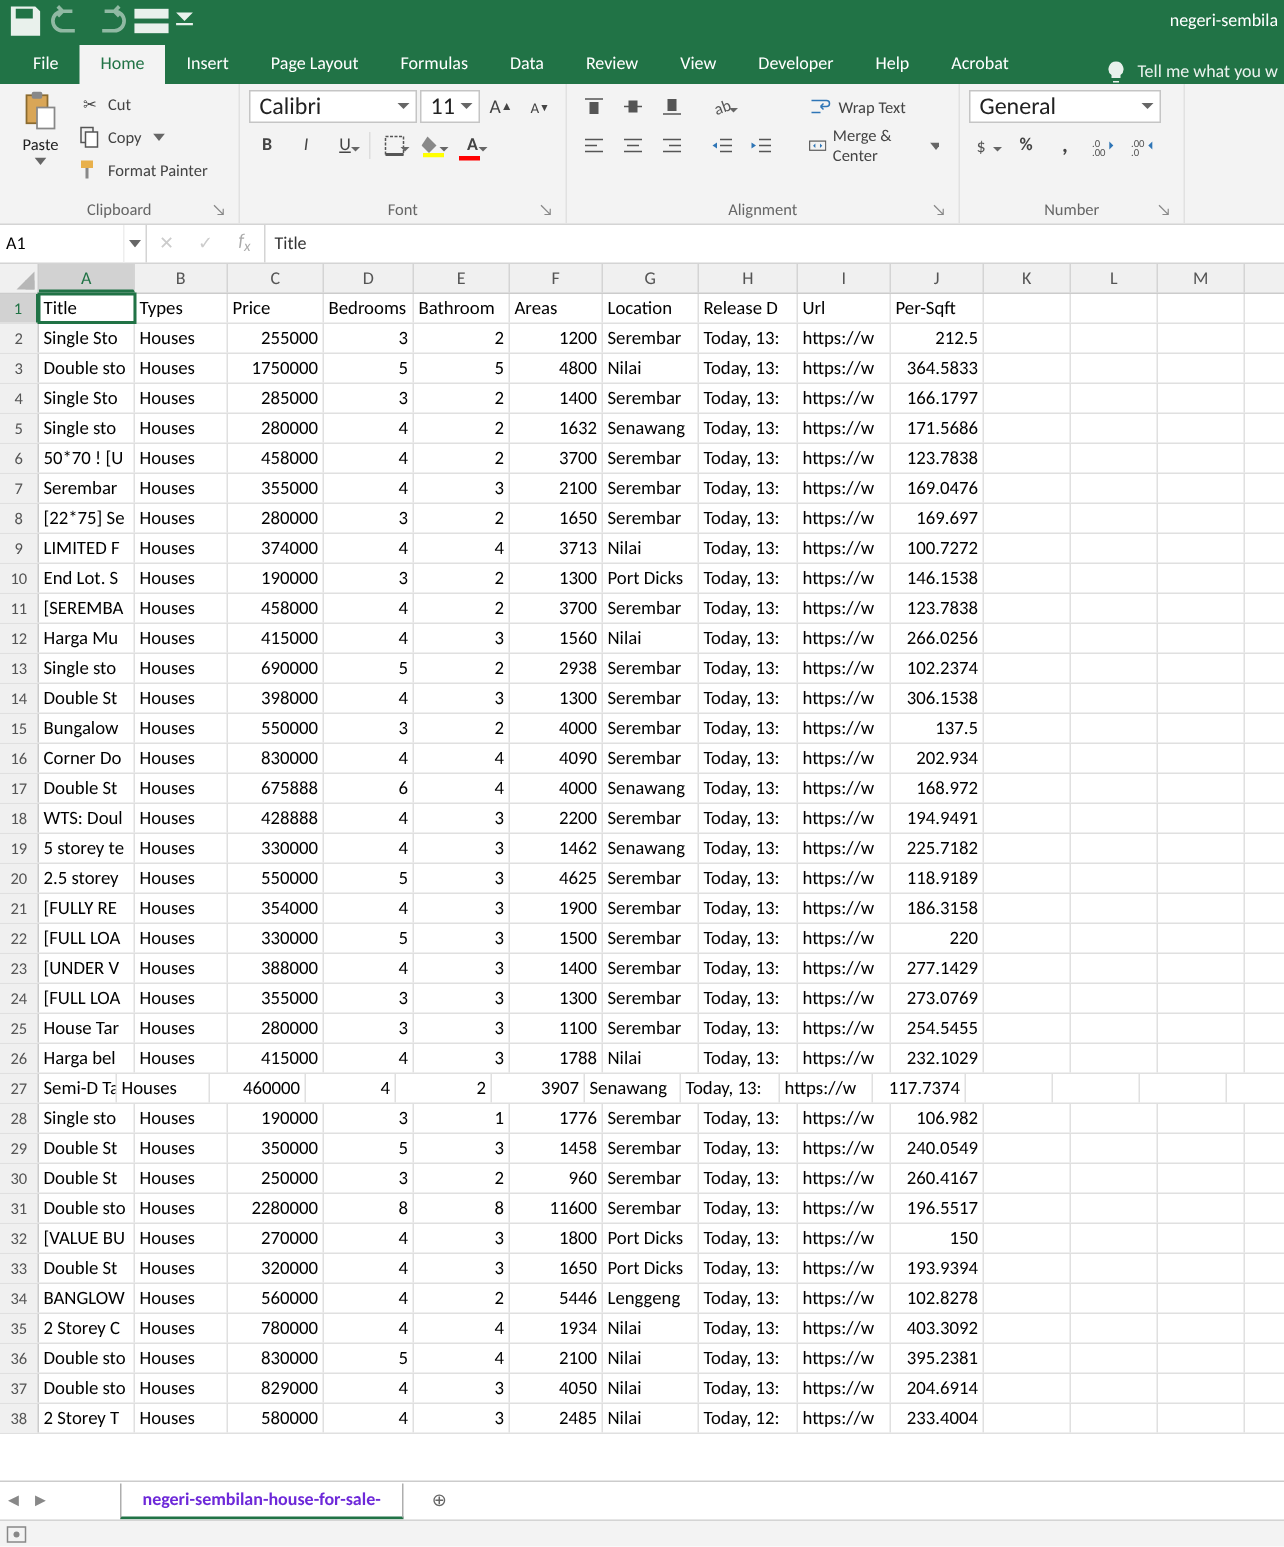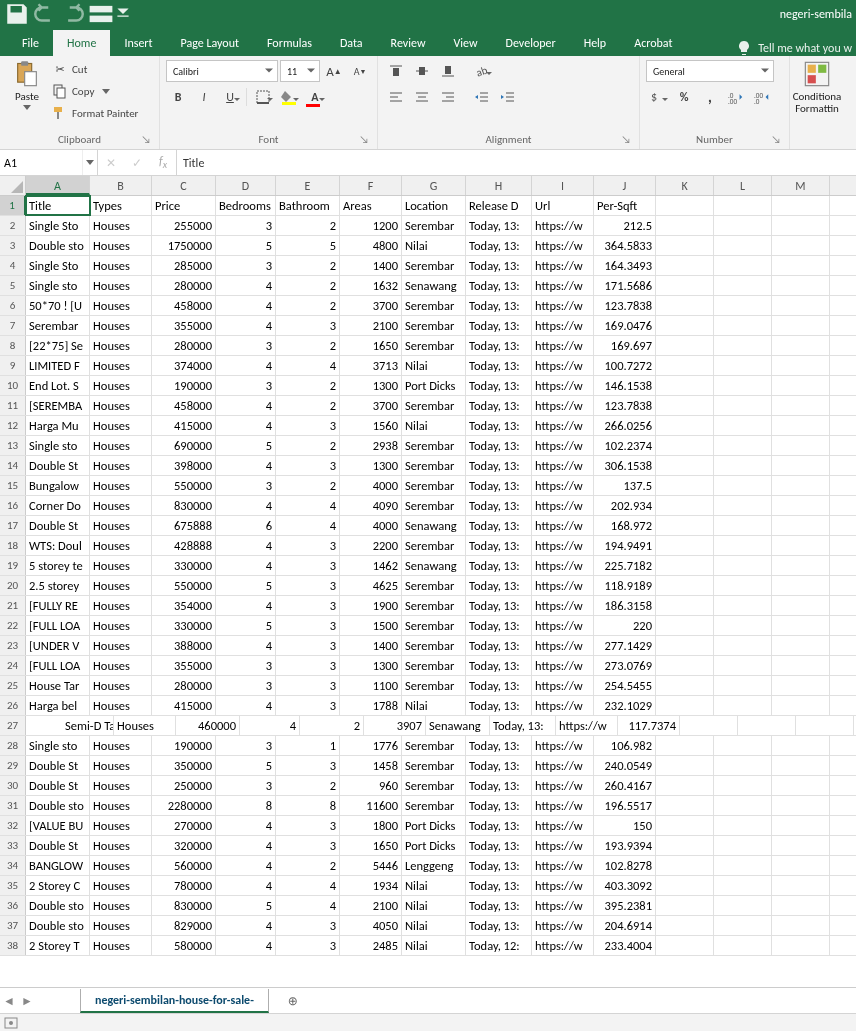--- a/index.html
+++ b/index.html
@@ -25,21 +25,21 @@
 .rgroup { border-right: 1px solid #e1e1e1; display: flex; flex-direction: column; justify-content: space-between; padding: 2px 6px 0 6px; }
 .rgroup .body { display: flex; align-items: flex-start; gap: 4px; flex: 1; }
 .rgroup .label { text-align: center; font-size: 11px; color: #666; padding: 2px 0 3px; position: relative;}
 .rgroup .label .launcher { position: absolute; right: 0; bottom: 2px; width: 14px; height: 14px; color: #888;}
 .bigbtn { display: flex; flex-direction: column; align-items: center; justify-content: flex-start; width: 42px; padding-top: 2px; font-size: 11px; gap: 2px; }
 .bigbtn .icon { width: 28px; height: 28px; display: flex; align-items: center; justify-content: center; }
 .smallrow { display: flex; align-items: center; gap: 4px; font-size: 11px; color: #444; height: 22px; }
 .smallrow .icon { width: 16px; height: 16px; display: flex; align-items: center; justify-content: center; }
 .vstack { display: flex; flex-direction: column; gap: 0; }
 .hstack { display: flex; align-items: center; gap: 2px; }
-.ddl { height: 22px; border: 1px solid #c5c5c5; background: #fff; font-size: 10px; padding: 0 16px 0 6px; display: inline-flex; align-items: center; position: relative; }
+.ddl { height: 22px; border: 1px solid #c5c5c5; background: #fff; font-size: 16px; padding: 0 16px 0 6px; display: inline-flex; align-items: center; position: relative; }
 .ddl::after { content: ""; position: absolute; right: 4px; top: 50%; transform: translateY(-30%); border: 4px solid transparent; border-top-color: #666; }
 .iconbtn { width: 24px; height: 22px; display: flex; align-items: center; justify-content: center; color: #444; position: relative; }
 .iconbtn.dd::after { content: ""; position: absolute; right: 2px; bottom: 4px; border: 3px solid transparent; border-top-color: #666; }
 .iconbtn svg { width: 16px; height: 16px; }
 
 
 .formula-bar { height: 26px; border-bottom: 1px solid #d4d4d4; display: flex; align-items: stretch; background: #fff; }
 .namebox { width: 98px; border-right: 1px solid #d4d4d4; display: flex; align-items: center; }
 .namebox input { width: 100%; border: none; outline: none; font-size: 12px; padding: 0 4px; }
 .namebox .dd { width: 18px; height: 100%; display: flex; align-items: center; justify-content: center; border-left: 1px solid #eee;}
@@ -58,21 +58,21 @@
 .row { display: flex; height: 20px; border-bottom: 1px solid #e0e0e0; }
 .rowhdr { width: 26px; background: #f0f0f0; border-right: 1px solid #ccc; text-align: center; font-size: 11px; color: #555; line-height: 20px; }
 .rowhdr.sel { background: #d2d2d2; color: #217346; border-right: 2px solid #217346;}
 .cell { border-right: 1px solid #e0e0e0; padding: 0 3px; font-size: 12.5px; line-height: 20px; white-space: nowrap; overflow: hidden; font-family: Calibri, Arial, sans-serif; color: #000;}
 .cell.num { text-align: right; }
 .cell.active { outline: 2px solid #217346; outline-offset: -1px; background: #fff; z-index: 2; position: relative;}
 
 
 .sheetbar { position: absolute; bottom: 18px; left: 0; right: 0; height: 26px; background: #fff; border-top: 1px solid #ccc; display: flex; align-items: center; }
 .sheetbar .navbtn { width: 18px; height: 100%; display:flex;align-items:center;justify-content:center;color:#888; }
-.sheetbar .tab { border: 1px solid #aeaeae; border-top: none; background: #fff; padding: 4px 14px; font-size: 12px; color: #0c4a6e; border-bottom: 2px solid #217346; margin-left: 4px; font-weight: bold;}
+.sheetbar .tab { border: 1px solid #aeaeae; border-top: none; background: #fff; padding: 4px 14px; font-size: 12px; color: #6d28d9; border-bottom: 2px solid #217346; margin-left: 4px; font-weight: bold;}
 .sheetbar .addsheet { width: 24px; height: 24px; margin-left: 12px; border: 1px solid transparent; display:flex;align-items:center;justify-content:center;color:#666;}
 
 
 .statusbar { position: absolute; bottom: 0; left: 0; right: 0; height: 18px; background: #f3f3f3; border-top: 1px solid #d4d4d4; display: flex; align-items: center; padding: 0 4px; font-size: 11px; color: #555; }
 </style>
 </head>
 <body>
 
 <div class="titlebar">
   <div class="qat">
@@ -273,20 +273,42 @@
               </svg>
             </div>
           <div class="iconbtn">
               <svg viewBox="0 0 16 16">
                 <path stroke="#555" d="M6 4h8M6 8h8M6 12h8"></path>
                 <path fill="#2e75b6" d="M1 6l3 2-3 2z"></path>
               </svg>
             </div>
         </div>
       </div>
+      <div class="vstack" style="gap:4px;padding-top:2px;margin-left:8px">
+        <div class="smallrow" style="border:1px solid transparent;padding:0 6px">
+            <span class="icon">
+              <svg viewBox="0 0 16 16">
+                <path stroke="#2e75b6" fill="none" d="M2 4h10a2 2 0 010 4H8m0 0l2-2m-2 2l2 2M2 12h6"></path>
+              </svg>
+            </span>
+            <span>Wrap Text</span>
+          </div>
+        <div class="smallrow" style="border:1px solid transparent;padding:0 6px">
+            <span class="icon">
+              <svg viewBox="0 0 16 16">
+                <rect x="1" y="4" width="14" height="8" fill="none" stroke="#555"></rect>
+                <path fill="#2e75b6" d="M4 8l2-2v4zM12 8l-2-2v4z"></path>
+              </svg>
+            </span>
+            <span>Merge &amp; Center</span>
+            <svg width="8" height="5" style="margin-left:6px">
+              <path d="M0 0h8L4 5z" fill="#666"></path>
+            </svg>
+          </div>
+      </div>
     </div>
     <div class="label"><span>Alignment</span><span class="launcher">↘</span></div>
   </div>
 
   <div class="rgroup" style="width:150px">
     <div class="body vstack" style="gap:4px;padding-top:2px">
       <div class="ddl" style="width:128px">General</div>
       <div class="hstack">
         <div class="iconbtn dd">
             <svg viewBox="0 0 16 16">
@@ -312,34 +334,20 @@
               <text x="0" y="16" font-size="8" fill="#555">.0</text>
               <path fill="#2e75b6" d="M16 5l-3 3 3 3z"></path>
             </svg>
           </div>
       </div>
     </div>
     <div class="label"><span>Number</span><span class="launcher">↘</span></div>
   </div>
 
   <div class="rgroup" style="border-right:none;width:60px;overflow:hidden">
-    <div class="body">
-      <div class="bigbtn">
-        <div class="icon">
-            <svg viewBox="0 0 24 24">
-              <rect x="2" y="2" width="20" height="20" fill="none" stroke="#888"></rect>
-              <rect x="4" y="4" width="7" height="7" fill="#e8b04b"></rect>
-              <rect x="13" y="4" width="7" height="7" fill="#7fba42"></rect>
-              <rect x="4" y="13" width="7" height="7" fill="#d64f4f"></rect>
-            </svg>
-          </div>
-        <span style="font-size:11px">Conditiona</span>
-        <span style="font-size:11px;margin-top:-3px">Formattin</span>
-      </div>
-    </div>
     <div class="label"></div>
   </div>
 </div>
 
 <div class="formula-bar">
   <div class="namebox">
     <input value="A1" style="">
     <div class="dd">
         <svg width="8" height="5">
           <path d="M0 0h8L4 5z" fill="#666"></path>
@@ -428,21 +436,21 @@
         <div class="rowhdr">4</div>
         <div class="cell" style="width: 64px;">Single Sto</div>
         <div class="cell" style="width: 62px;">Houses</div>
         <div class="cell num" style="width: 64px;">285000</div>
         <div class="cell num" style="width: 60px;">3</div>
         <div class="cell num" style="width: 64px;">2</div>
         <div class="cell num" style="width: 62px;">1400</div>
         <div class="cell" style="width: 64px;">Serembar</div>
         <div class="cell" style="width: 66px;">Today, 13:</div>
         <div class="cell" style="width: 62px;">https://w</div>
-        <div class="cell num" style="width: 62px;">164.3493</div>
+        <div class="cell num" style="width: 62px;">166.1797</div>
         <div class="cell" style="width: 58px;"></div>
         <div class="cell" style="width: 58px;"></div>
         <div class="cell" style="width: 58px;"></div>
       </div>
       <div class="row">
         <div class="rowhdr">5</div>
         <div class="cell" style="width: 64px;">Single sto</div>
         <div class="cell" style="width: 62px;">Houses</div>
         <div class="cell num" style="width: 64px;">280000</div>
         <div class="cell num" style="width: 60px;">4</div>
@@ -787,21 +795,21 @@
         <div class="cell" style="width: 64px;">Nilai</div>
         <div class="cell" style="width: 66px;">Today, 13:</div>
         <div class="cell" style="width: 62px;">https://w</div>
         <div class="cell num" style="width: 62px;">232.1029</div>
         <div class="cell" style="width: 58px;"></div>
         <div class="cell" style="width: 58px;"></div>
         <div class="cell" style="width: 58px;"></div>
       </div>
       <div class="row">
         <div class="rowhdr">27</div>
-        <div class="cell" style="width: 52px; margin-left: 36px;">Semi-D Ta</div>
+        <div class="cell" style="width: 52px;">Semi-D Ta</div>
         <div class="cell" style="width: 62px;">Houses</div>
         <div class="cell num" style="width: 64px;">460000</div>
         <div class="cell num" style="width: 60px;">4</div>
         <div class="cell num" style="width: 64px;">2</div>
         <div class="cell num" style="width: 62px;">3907</div>
         <div class="cell" style="width: 64px;">Senawang</div>
         <div class="cell" style="width: 66px;">Today, 13:</div>
         <div class="cell" style="width: 62px;">https://w</div>
         <div class="cell num" style="width: 62px;">117.7374</div>
         <div class="cell" style="width: 58px;"></div>

